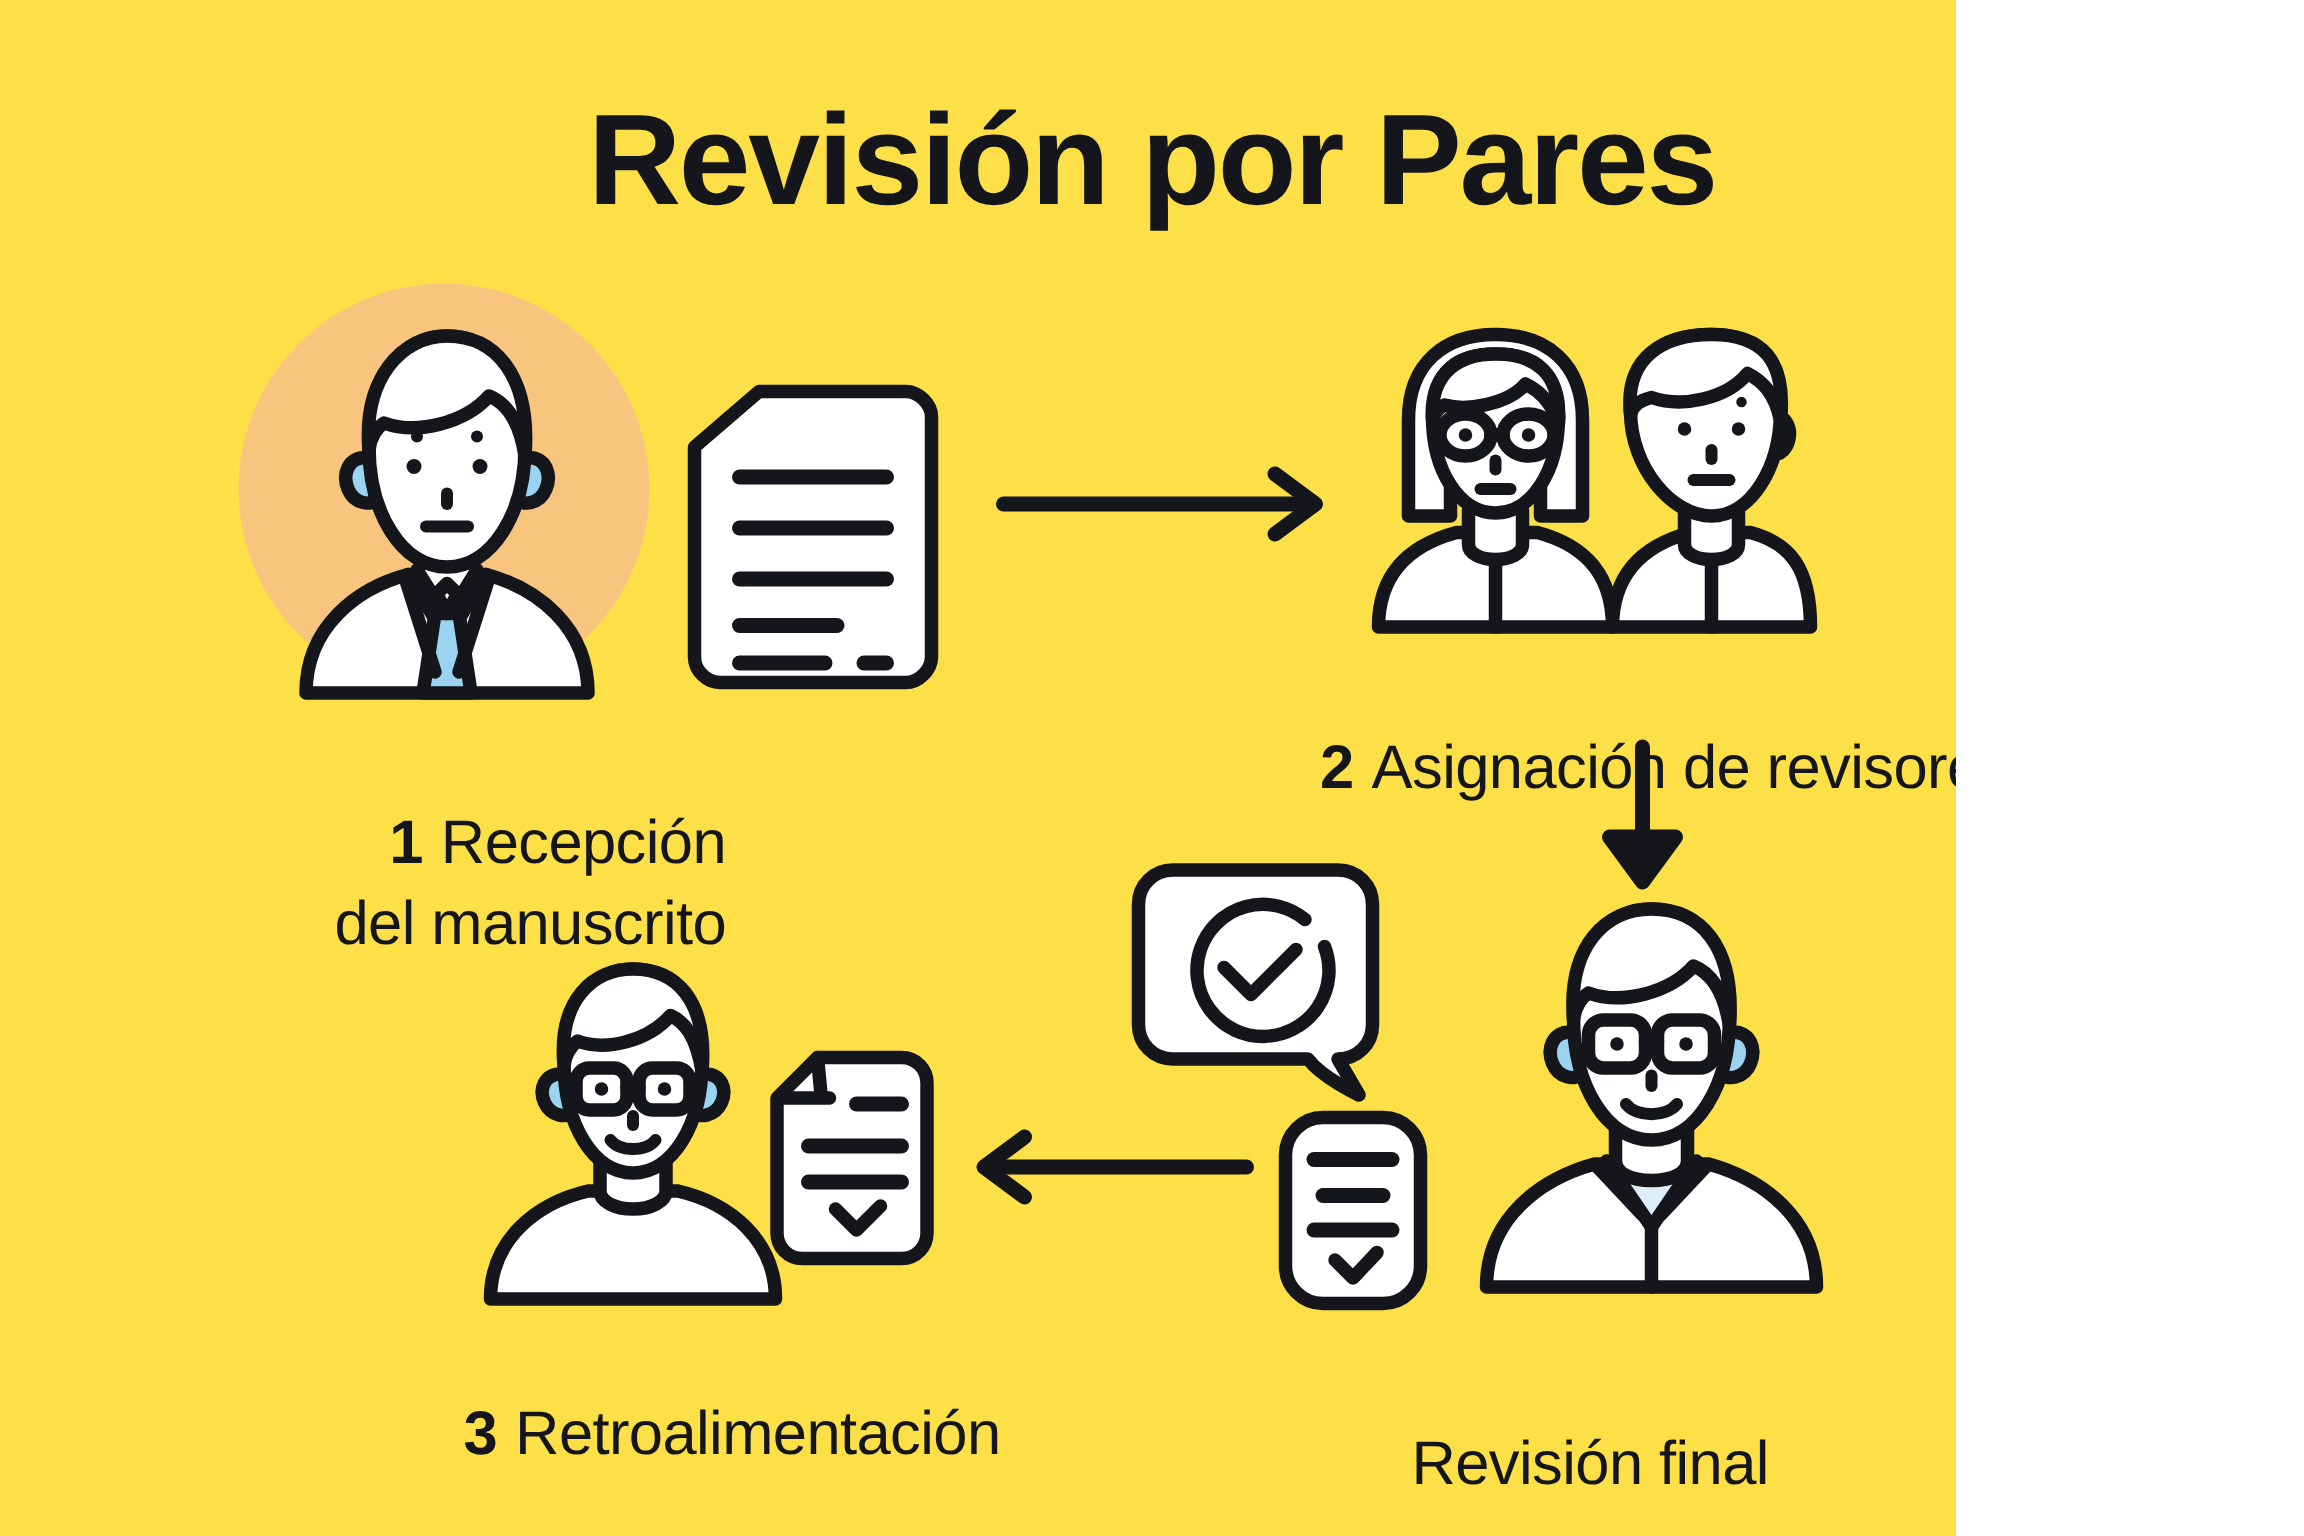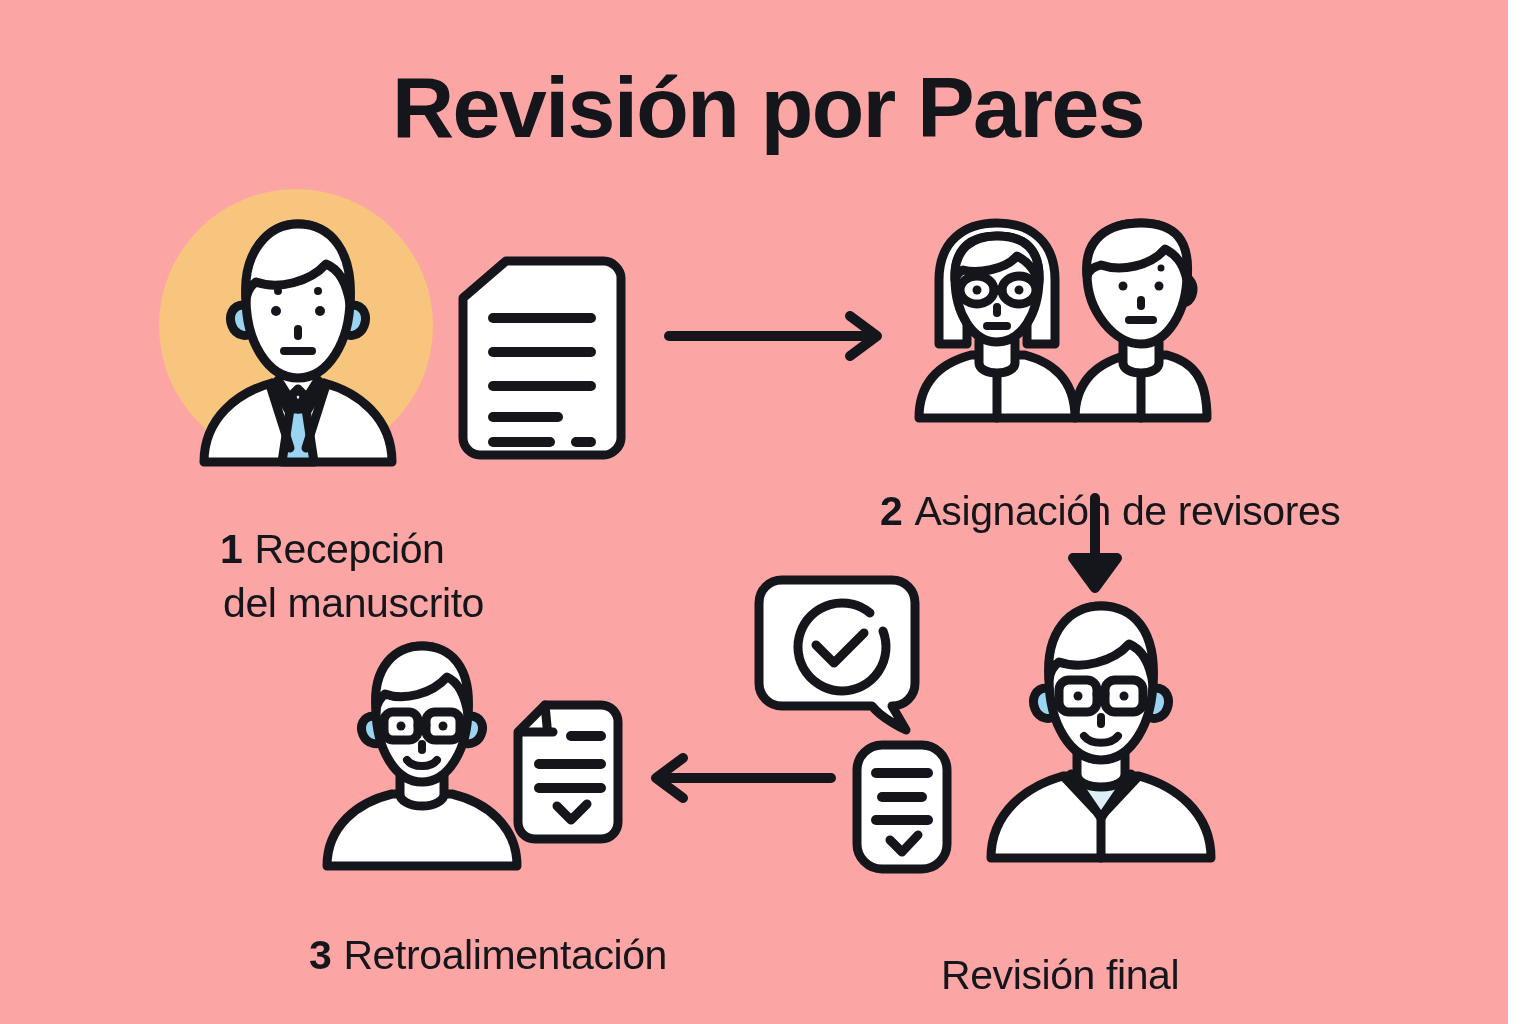--- a/index.html
+++ b/index.html
@@ -5,23 +5,23 @@
   html, body {
     margin: 0;
     padding: 0;
     background: #ffffff;
   }
   body {
     font-family: "Liberation Sans", sans-serif;
   }
   #canvas {
     position: relative;
-    width: 1508px;
+    width: 1304px;
     height: 1024px;
-    background: #fca5a5;
+    background: #fde047;
     overflow: hidden;
   }
   
   #title {
     position: absolute;
     left: 0;
     top: 62px;
     width: 1536px;
     text-align: center;
     font-size: 86px;
@@ -41,21 +41,21 @@
     line-height: 1.30;
     white-space: pre;
     letter-spacing: -0.4px;
   }
   .caption .num {
     font-weight: bold;
     margin-right: 12px;
   }
   .caption .lbl { font-weight: normal; }
 
-  #cap1 { left: 176px; top: 470px; }
+  #cap1 { left: 176px; top: 482px; text-align: right; }
   #cap1 .line2 { display: block; margin-left: 47px; }
   #cap2 { left: 836px; top: 432px; }
   #cap3 { left: 265px; top: 876px; }
   #cap4 { left: 897px; top: 896px; }
 
   
   #orange-disc {
     left: 159px;
     top: 189px;
     width: 274px;

